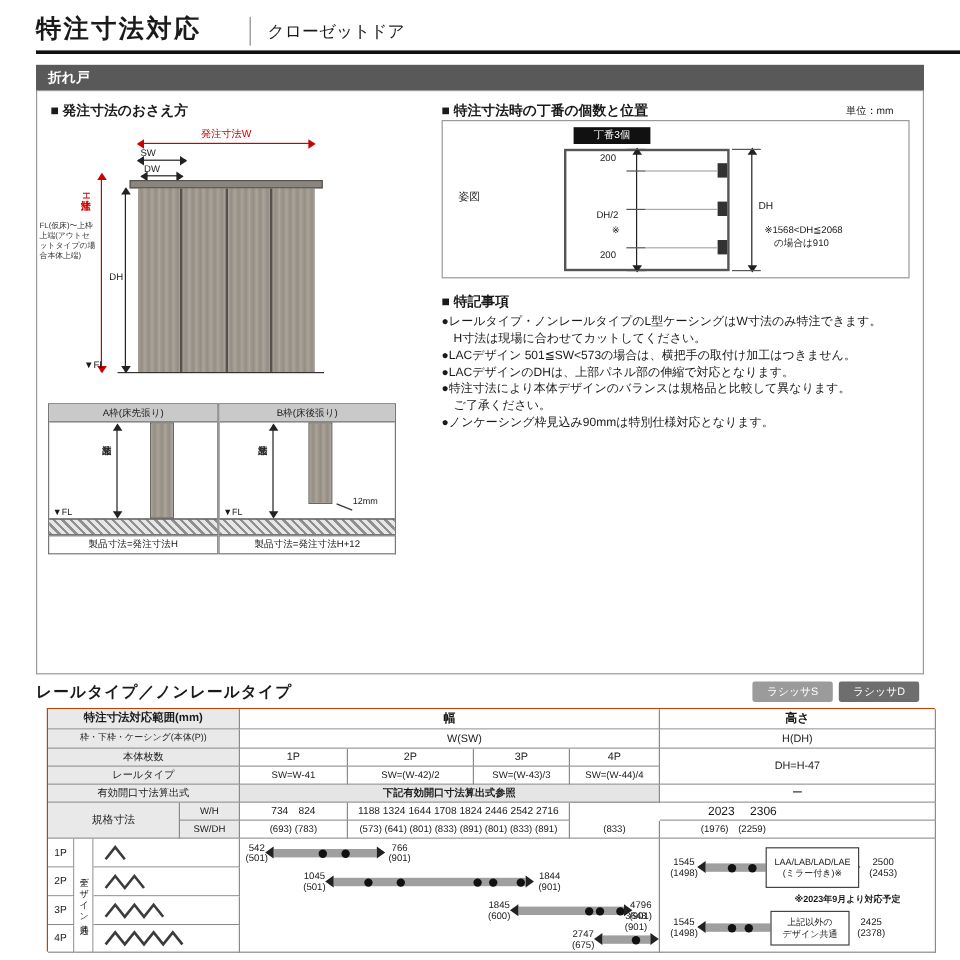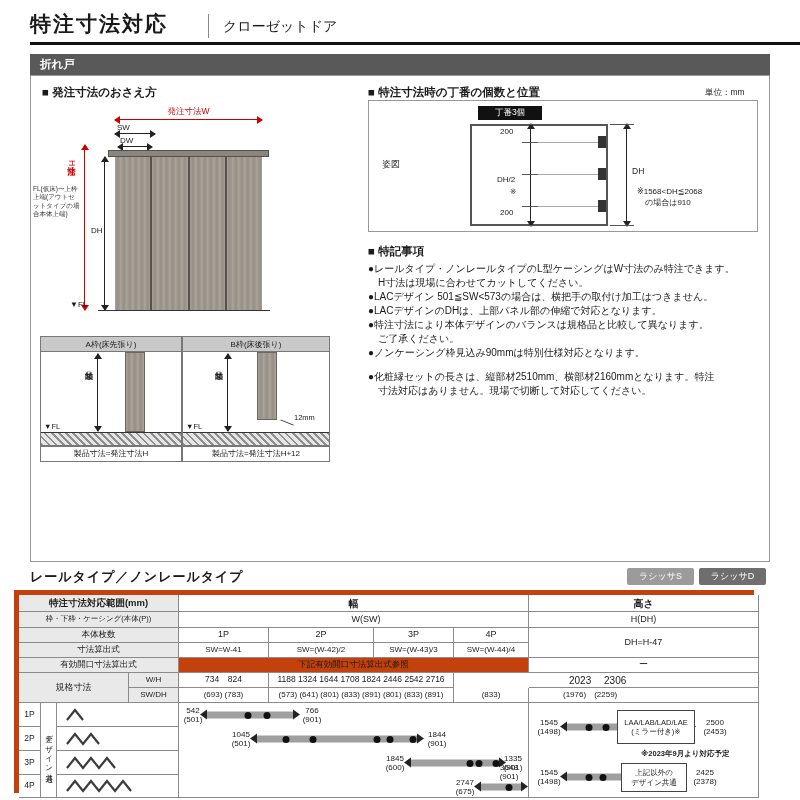--- a/index.html
+++ b/index.html
@@ -26,21 +26,21 @@
   .arrv.r{border-left-color:#c00;}
   .arrv.r:before{border-bottom-color:#c00;}
   .arrv.r:after{border-top-color:#c00;}
   .wood{flex:1;background:repeating-linear-gradient(90deg,#a6a096 0px,#948e84 3px,#aca69c 6px);}
   .woodv{background:repeating-linear-gradient(90deg,#a6a096 0px,#948e84 3px,#aca69c 6px);border:1px solid #6b675f;box-sizing:border-box;}
   .hatch{background:repeating-linear-gradient(45deg,#8f8f8f 0 2px,#e6e6e6 2px 5px);border-top:1px solid #333;box-sizing:border-box;}
   
   .cell{position:absolute;box-sizing:border-box;border-right:1px solid #8b8b8b;border-bottom:1px solid #8b8b8b;
         display:flex;align-items:center;justify-content:center;text-align:center;background:#fff;font-size:9px;line-height:1.1;}
   .cell.g{background:#e9e9e9;}
-  .cell.d{background:#c2410c;}
+  .cell.d{background:#e5e5e5;font-weight:bold;}
   .cellbox{position:absolute;box-sizing:border-box;border-right:1px solid #8b8b8b;border-bottom:1px solid #8b8b8b;background:#fff;}
   
   .rbar{position:absolute;height:7px;background:#9f9f9f;transform:translateY(-50%);z-index:2;}
   .rbar:before,.rbar:after{content:"";position:absolute;top:-2px;border-top:5.5px solid transparent;border-bottom:5.5px solid transparent;}
   .rbar:before{left:-7px;border-right:7px solid #222;}
   .rbar:after{right:-7px;border-left:7px solid #222;}
   .dot{position:absolute;top:50%;width:7px;height:7px;border-radius:50%;background:#111;transform:translate(-50%,-50%);}
   .stk{position:absolute;transform:translate(-50%,-50%);font-size:8px;line-height:1.15;text-align:center;white-space:nowrap;z-index:3;}
   .hbox{position:absolute;background:#fff;border:1px solid #444;display:flex;align-items:center;justify-content:center;
         text-align:center;font-size:7.5px;line-height:1.25;z-index:4;}
@@ -146,46 +146,44 @@
 
   <div class="abs b" style="left:368px;top:244px;font-size:11.5px;">■ 特記事項</div>
   <div class="abs" style="left:368px;top:262px;width:396px;font-size:10px;line-height:1.4;">
     <div class="prel note-item">●レールタイプ・ノンレールタイプのL型ケーシングはW寸法のみ特注できます。
 　H寸法は現場に合わせてカットしてください。</div>
     <div class="prel note-item">●LACデザイン 501≦SW&lt;573の場合は、横把手の取付け加工はつきません。</div>
     <div class="prel note-item">●LACデザインのDHは、上部パネル部の伸縮で対応となります。</div>
     <div class="prel note-item">●特注寸法により本体デザインのバランスは規格品と比較して異なります。
 　ご了承ください。</div>
     <div class="prel note-item">●ノンケーシング枠見込み90mmは特別仕様対応となります。</div>
-    <div class="prel note-item" style="margin-top:10px;">●化粧縁セットの長さは、縦部材2510mm、横部材2160mmとなります。特注
-　寸法対応はありません。現場で切断して対応してください。</div>
   </div>
 
   <div class="abs b" style="left:30px;top:568px;font-size:13px;letter-spacing:1px;">レールタイプ／ノンレールタイプ</div>
   <div class="badge" style="left:627px;top:568px;width:67px;background:#9b9b9b;">ラシッサS</div>
   <div class="badge" style="left:699px;top:568px;width:67px;background:#6e6e6e;">ラシッサD</div>
 
-  <div class="abs" style="left:14px;top:590px;width:740px;height:203px;border:5px solid #c2410c;box-sizing:border-box;">
+  <div class="abs" style="left:39px;top:590px;width:740px;height:203px;border:1px solid #c2410c;box-sizing:border-box;">
 
     <div class="cell g b" style="left:0;top:0;width:160px;height:17px;font-size:9.5px;">特注寸法対応範囲(mm)</div>
     <div class="cell b" style="left:160px;top:0;width:350px;height:17px;font-size:10px;">幅</div>
     <div class="cell b" style="left:510px;top:0;width:230px;height:17px;font-size:10px;">高さ</div>
 
     <div class="cell g" style="left:0;top:17px;width:160px;height:16px;font-size:7.5px;">枠・下枠・ケーシング(本体(P))</div>
     <div class="cell" style="left:160px;top:17px;width:350px;height:16px;padding-left:25px;">W(SW)</div>
     <div class="cell" style="left:510px;top:17px;width:230px;height:16px;">H(DH)</div>
 
     <div class="cell g" style="left:0;top:33px;width:160px;height:15px;font-size:8.5px;">本体枚数</div>
     <div class="cell" style="left:160px;top:33px;width:90px;height:15px;">1P</div>
     <div class="cell" style="left:250px;top:33px;width:105px;height:15px;">2P</div>
     <div class="cell" style="left:355px;top:33px;width:80px;height:15px;">3P</div>
     <div class="cell" style="left:435px;top:33px;width:75px;height:15px;">4P</div>
     <div class="cell" style="left:510px;top:33px;width:230px;height:30px;">DH=H-47</div>
 
-    <div class="cell g" style="left:0;top:48px;width:160px;height:15px;font-size:8.5px;">寸法算出式</div>
+    <div class="cell g" style="left:0;top:48px;width:160px;height:15px;font-size:8.5px;">レールタイプ</div>
     <div class="cell" style="left:160px;top:48px;width:90px;height:15px;font-size:8px;">SW=W-41</div>
     <div class="cell" style="left:250px;top:48px;width:105px;height:15px;font-size:8px;">SW=(W-42)/2</div>
     <div class="cell" style="left:355px;top:48px;width:80px;height:15px;font-size:8px;">SW=(W-43)/3</div>
     <div class="cell" style="left:435px;top:48px;width:75px;height:15px;font-size:8px;">SW=(W-44)/4</div>
 
     <div class="cell g" style="left:0;top:63px;width:160px;height:15px;font-size:8.5px;">有効開口寸法算出式</div>
     <div class="cell d" style="left:160px;top:63px;width:350px;height:15px;font-size:8.5px;">下記有効開口寸法算出式参照</div>
     <div class="cell" style="left:510px;top:63px;width:230px;height:15px;">ー</div>
 
     <div class="cell g" style="left:0;top:78px;width:110px;height:30px;">規格寸法</div>
@@ -264,21 +262,21 @@
       <div class="stk" style="left:216px;top:60px;">
         <div>1845</div>
           <div>(600)</div>
       </div>
       <div class="rbar" style="left:232px;top:60px;width:88px;">
         <span class="dot" style="left:59px;"></span>
         <span class="dot" style="left:68px;"></span>
         <span class="dot" style="left:85px;"></span>
       </div>
       <div class="stk" style="left:334px;top:60px;">
-        <div>1335</div>
+        <div>4796</div>
           <div>(901)</div>
       </div>
 
       <div class="stk" style="left:286px;top:84px;">
         <div>2747</div>
           <div>(675)</div>
       </div>
       <div class="rbar" style="left:302px;top:84px;width:40px;">
         <span class="dot" style="left:28px;"></span>
       </div>

